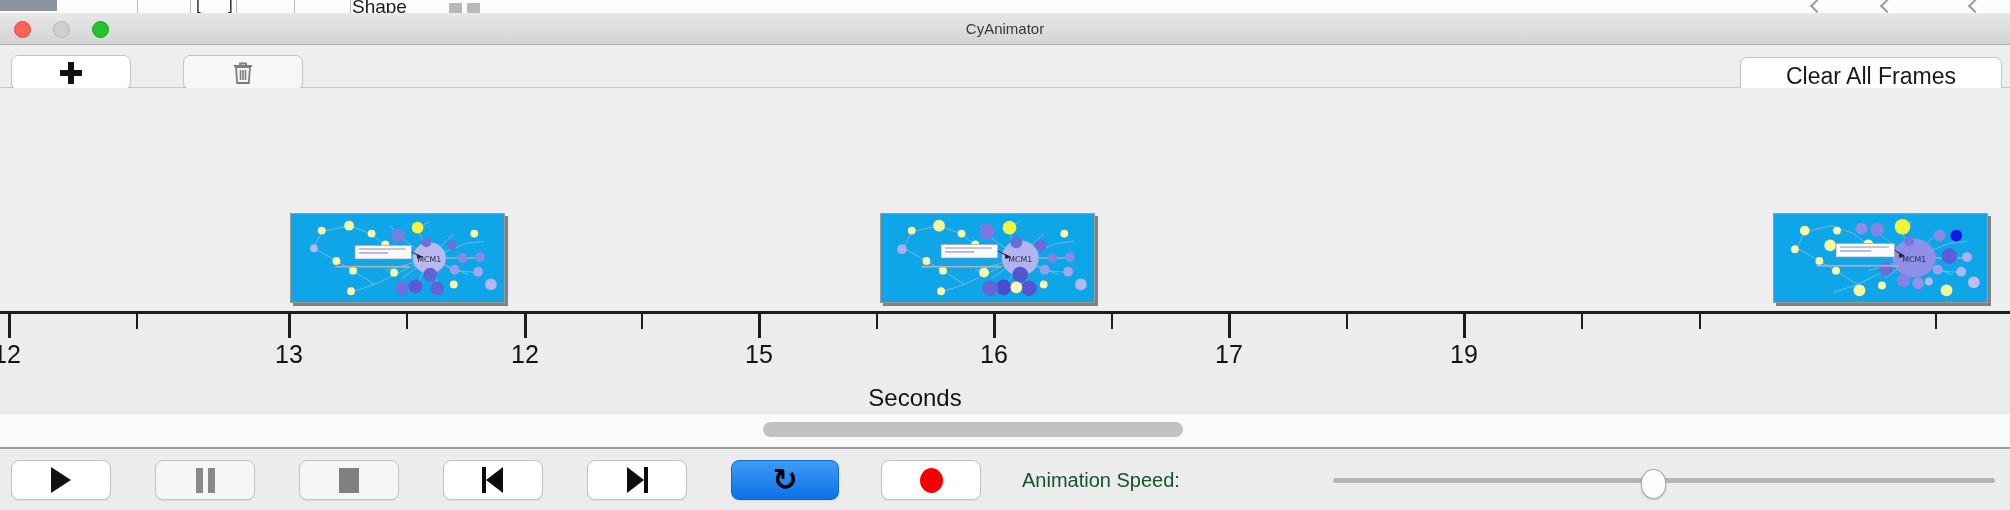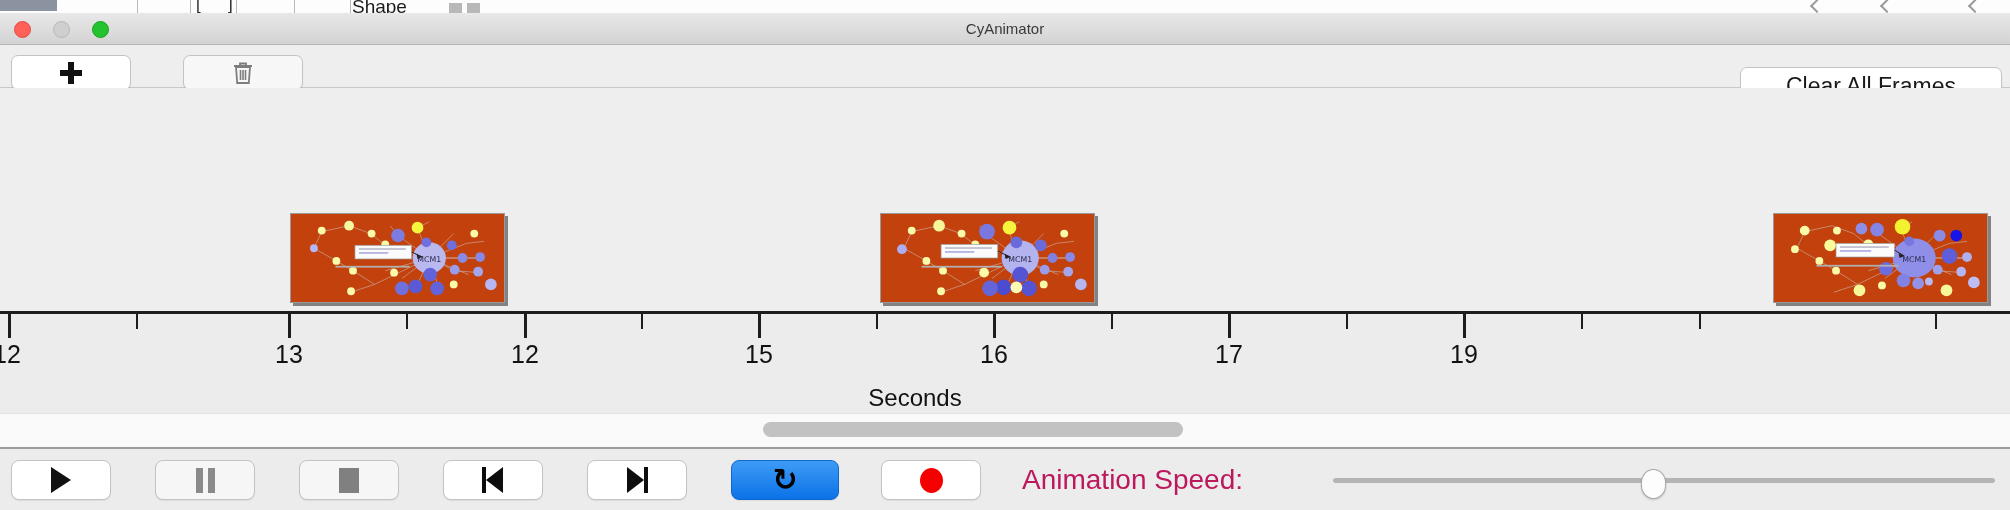--- a/index.html
+++ b/index.html
@@ -109,21 +109,21 @@
     align-items: center;
     justify-content: center;
     cursor: pointer;
     font-size: 21px;
     color: #1a1a1a;
   }
   .btn.flat { background: #f7f7f7; }
 
   .btn-add   { left: 11px;  top: 10px;  width: 120px; height: 35px; }
   .btn-del   { left: 183px; top: 10px;  width: 120px; height: 35px; }
-  .btn-clear { left: 1740px; top: 22px;  width: 262px; height: 38px; font-size: 23px; text-align: center; }
+  .btn-clear { left: 1740px; top: 12px;  width: 262px; height: 38px; font-size: 23px; text-align: center; }
 
   .plus-icon {
     position: relative; width: 22px; height: 22px;
   }
   .plus-icon::before, .plus-icon::after {
     content: ""; position: absolute; background: #111;
   }
   .plus-icon::before { left: 8px; top: 0;  width: 6px; height: 22px; }
   .plus-icon::after  { left: 0;  top: 8px; width: 22px; height: 6px; }
 
@@ -135,21 +135,21 @@
     left: 0; top: 88px;
     width: 2010px; height: 223px;
     background: #eeeeee;
     overflow: hidden;
   }
 
   .frame {
     position: absolute;
     bottom: 8px;
     width: 215px; height: 90px;
-    background: #c2410c;
+    background: #0ea5e9;
     border: 1px solid #9a9a9a;
     box-shadow: 3px 3px 0 rgba(110,110,110,0.85);
     overflow: hidden;
     cursor: pointer;
   }
   .frame .netsvg { display: block; width: 100%; height: 100%; }
 
   
   .ruler {
     position: absolute;
@@ -257,22 +257,22 @@
   .ico-skip.next .tri { right: 4px; border-left: 17px solid #0d0d0d; }
 
   .ico-loop { font-size: 30px; color: #000; line-height: 1; font-weight: 700;
               font-family: "DejaVu Sans", sans-serif; }
   .ico-record { width: 23px; height: 25px; border-radius: 50%; background: #f40000; }
 
   .speed-label {
     position: absolute;
     left: 1022px; top: 9px;
     height: 40px; line-height: 40px;
-    font-size: 28px;
-    color: #be185d;
+    font-size: 20px;
+    color: #14532d;
     white-space: nowrap;
   }
 
   .slider {
     position: absolute;
     left: 1333px; top: 9px;
     width: 662px; height: 40px;
     cursor: pointer;
   }
   .slider-track {

